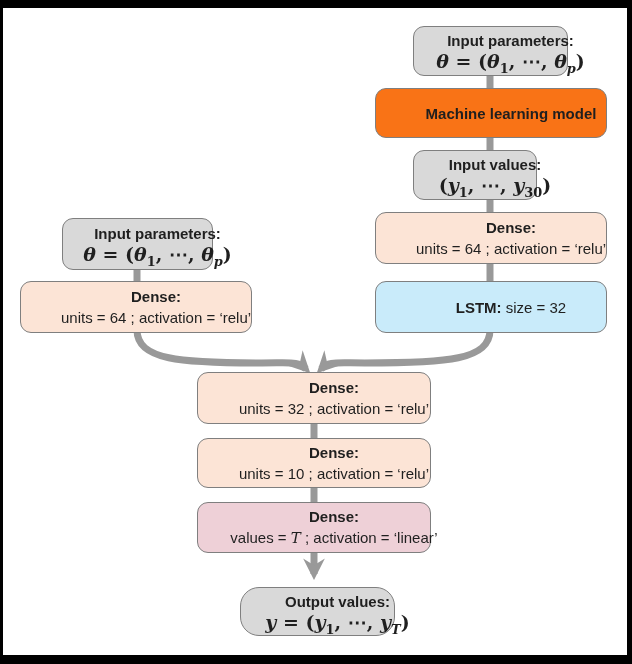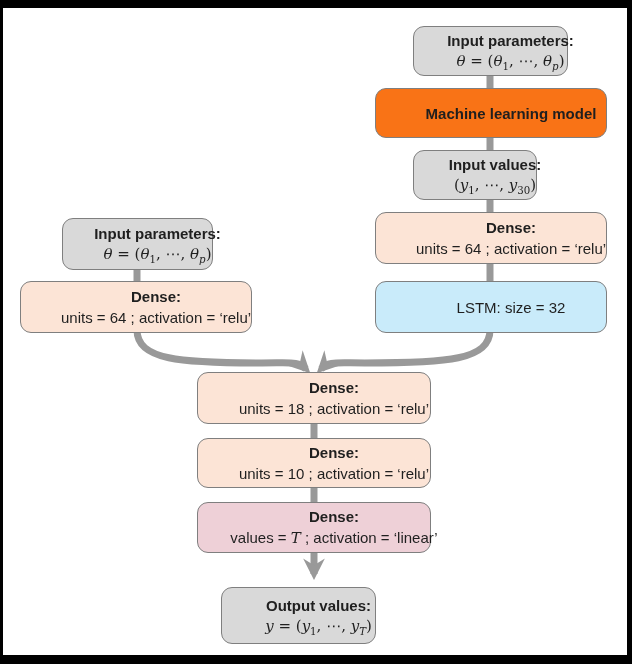--- a/index.html
+++ b/index.html
@@ -36,38 +36,38 @@
     padding-left:40px;
   }
   .box .title{font-weight:bold;white-space:nowrap;}
   .box .line{white-space:nowrap;}
   .gray {background:#d9d9d9;}
   .green{background:#f97316;}
   .peach{background:#fce4d6;}
   .blue {background:#c9ebfa;}
   .pink {background:#eed0d7;}
 
-  .math{font-family:"DejaVu Serif",serif;font-size:15px;}
+  .math{font-family:"DejaVu Serif",serif;font-size:19px;font-weight:bold;}
   .serif{font-family:"DejaVu Serif",serif;}
   .it{font-style:italic;}
-  .b{font-weight:normal;}
+  .b{font-weight:bold;}
   sub{font-size:0.68em;line-height:0;}
 
   
   #box-input-params-top {left:413px;top:26px; width:155px;height:50px;}
   #box-ml-model         {left:375px;top:88px; width:232px;height:50px;}
   #box-input-values     {left:413px;top:150px;width:124px;height:50px;}
   #box-dense-seq        {left:375px;top:212px;width:232px;height:52px;}
   #box-lstm             {left:375px;top:281px;width:232px;height:52px;}
   #box-input-params-left{left:62px; top:218px;width:151px;height:52px;}
   #box-dense-params     {left:20px; top:281px;width:232px;height:52px;}
   #box-dense-32         {left:197px;top:372px;width:234px;height:52px;}
   #box-dense-16         {left:197px;top:438px;width:234px;height:50px;}
   #box-dense-linear     {left:197px;top:502px;width:234px;height:51px;}
-  #box-output-values    {left:221px;top:587px;width:155px;height:57px;}
+  #box-output-values    {left:240px;top:587px;width:155px;height:49px;border-radius:19px;}
 </style>
 </head>
 <body>
 
 <div id="stage">
 
   <svg id="wires" viewBox="0 0 632 664" xmlns="http://www.w3.org/2000/svg">
     <defs>
       <marker id="arrow" viewBox="0 0 10 10" refX="7.2" refY="5" markerWidth="3.1" markerHeight="3.1" orient="auto">
         <path d="M0,0 L10,5 L0,10 L3.2,5 Z" fill="#999999"></path>
@@ -116,21 +116,21 @@
     <div class="line math"><span class="it serif">θ</span><span class="serif"> = (</span><span class="it serif">θ</span><sub class="serif">1</sub><span class="serif">, ⋯, </span><span class="it serif">θ</span><sub class="it serif">p</sub><span class="serif">)</span></div>
   </div>
 
   <div class="box peach" id="box-dense-params">
     <div class="title">Dense:</div>
     <div class="line"><span>units = 64 ; activation = ‘relu’</span></div>
   </div>
 
   <div class="box peach" id="box-dense-32">
     <div class="title">Dense:</div>
-    <div class="line"><span>units = 18 ; activation = ‘relu’</span></div>
+    <div class="line"><span>units = 32 ; activation = ‘relu’</span></div>
   </div>
 
   <div class="box peach" id="box-dense-16">
     <div class="title">Dense:</div>
     <div class="line"><span>units = 10 ; activation = ‘relu’</span></div>
   </div>
 
   <div class="box pink" id="box-dense-linear">
     <div class="title">Dense:</div>
     <div class="line"><span>values = </span><span class="it serif">T</span><span> ; activation = ‘linear’</span></div>

